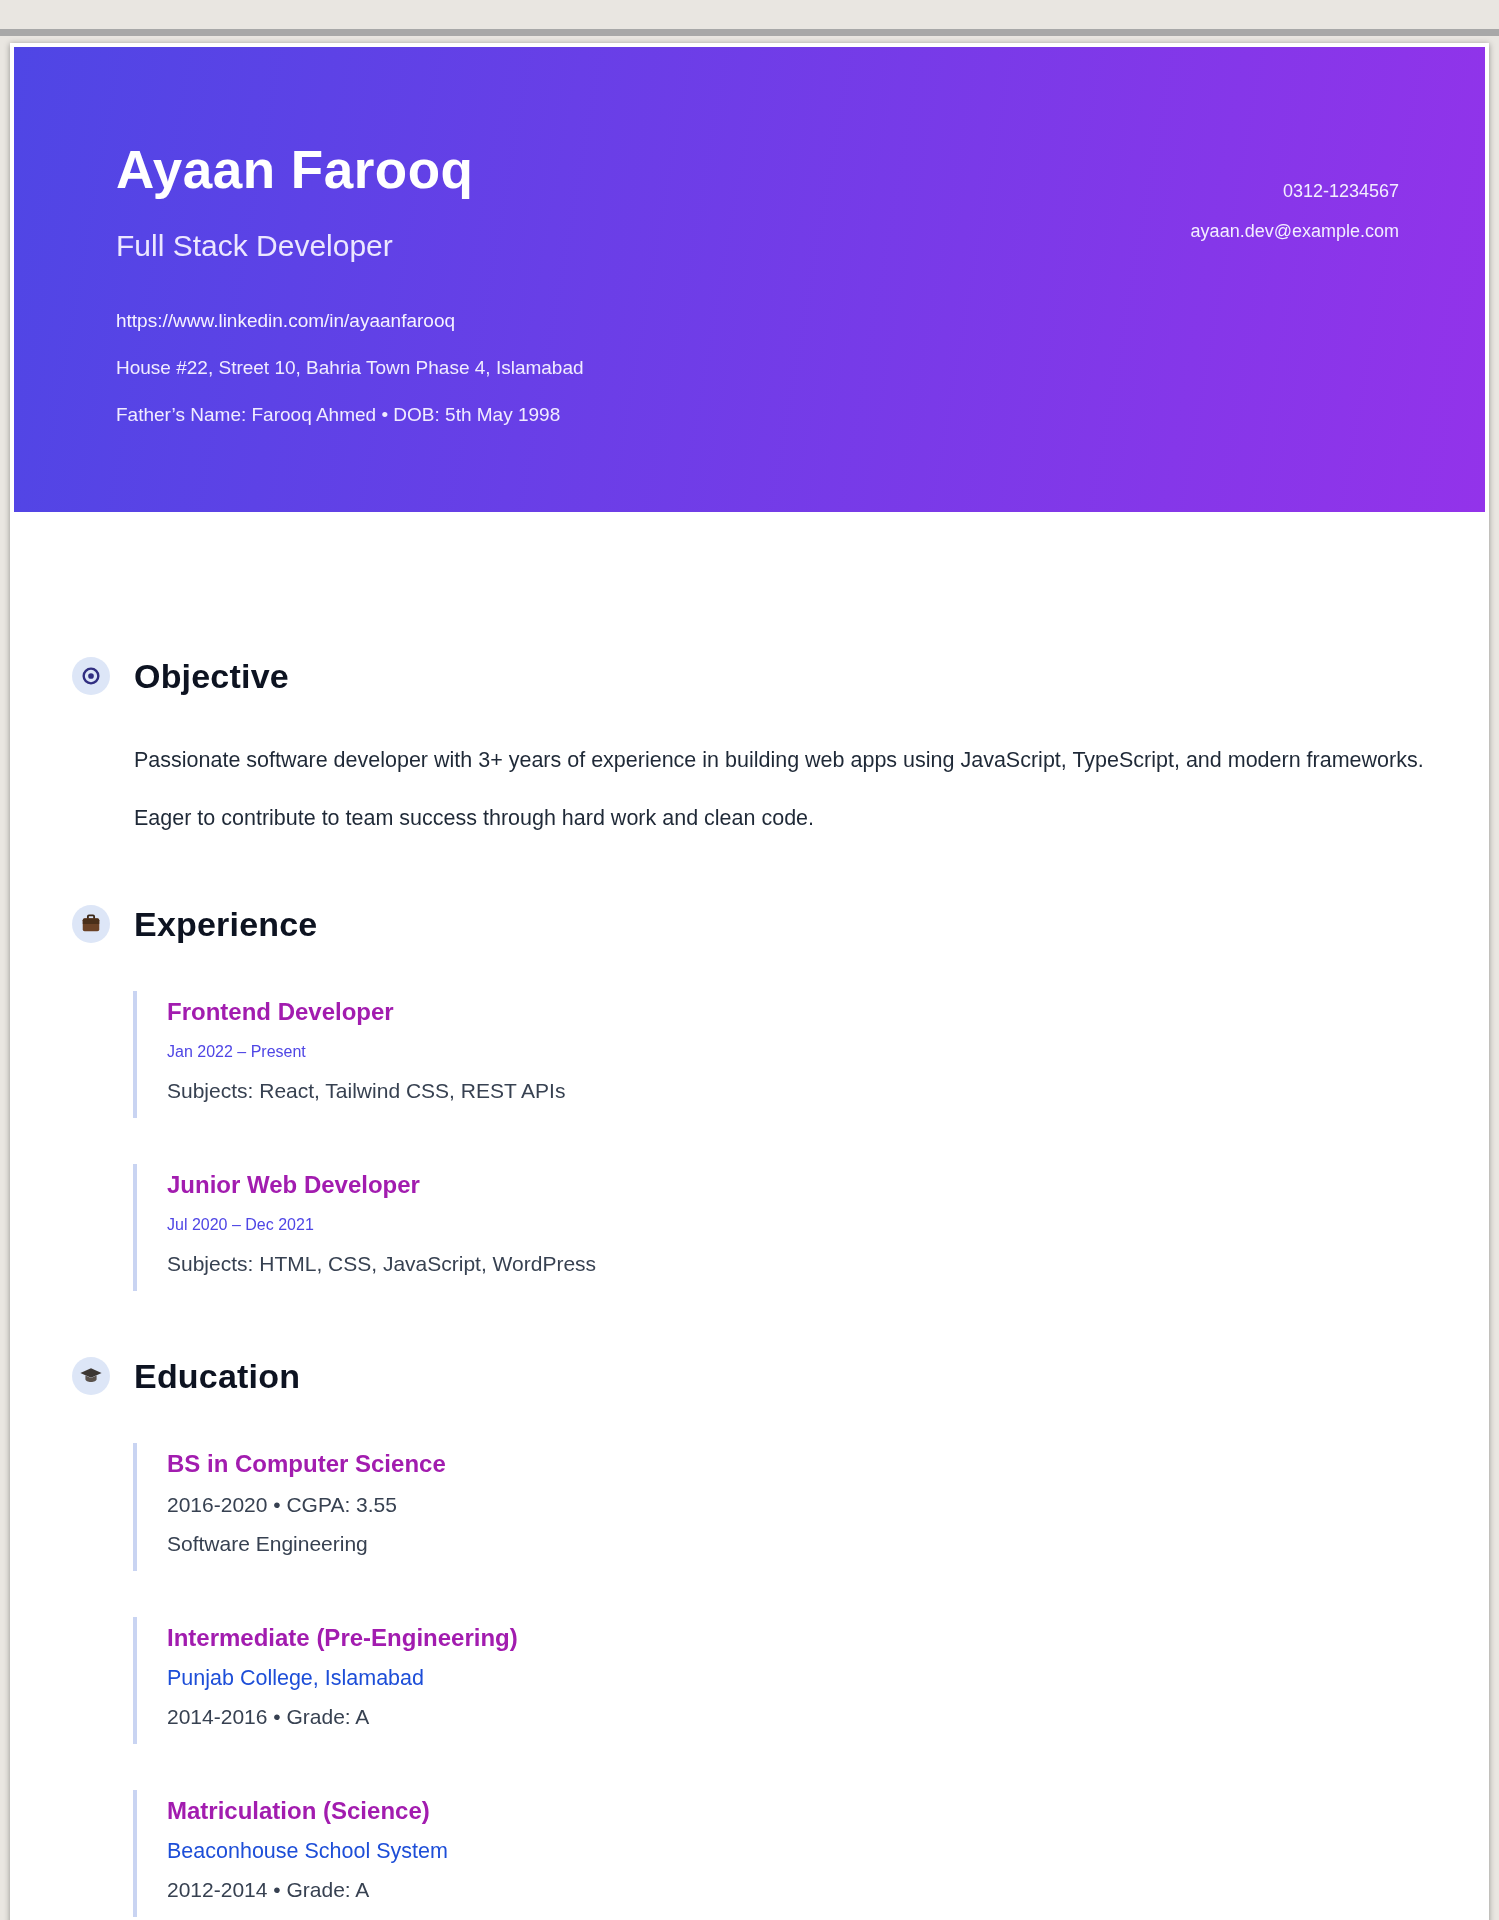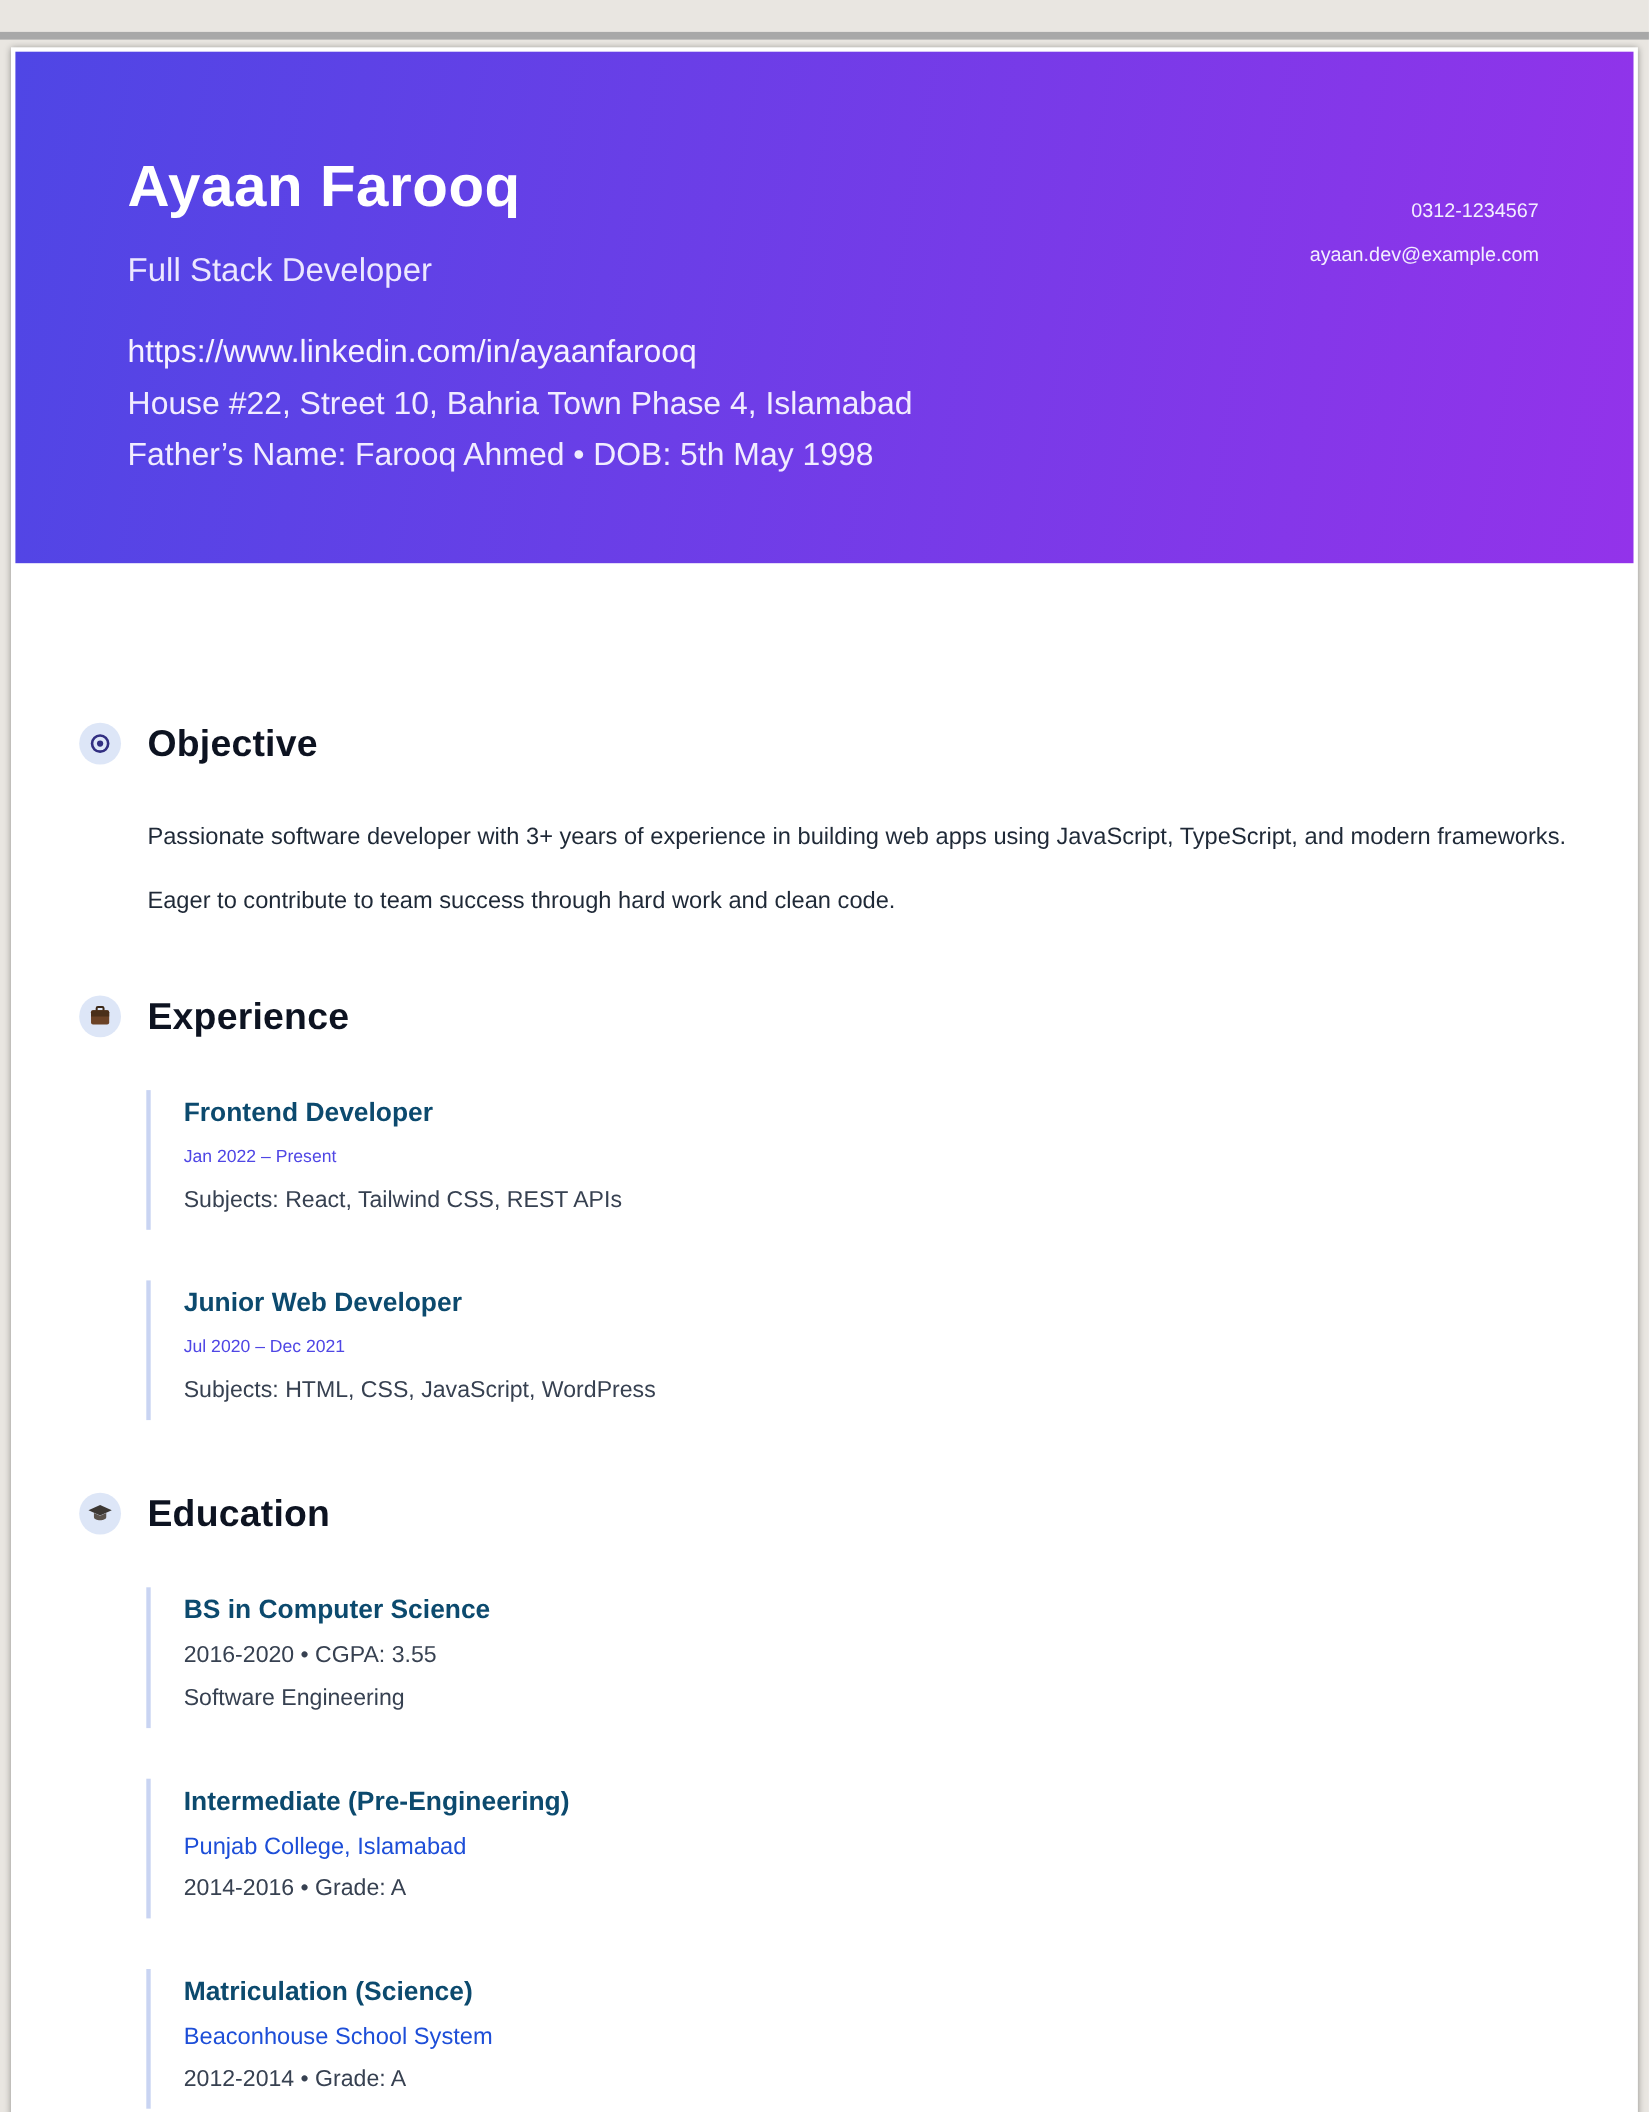--- a/index.html
+++ b/index.html
@@ -16,21 +16,21 @@
 
   
   .hero {
     margin:4px 4px 0 4px; height:465px;
     background:linear-gradient(100deg, #4f46e5 0%, #9333ea 100%);
     color:#ffffff; position:relative;
     padding:94px 86px 0 102px;
   }
   .person-name { font-size:53px; font-weight:bold; letter-spacing:.5px; line-height:58px; }
   .job-title  { margin-top:30px; font-size:30px; line-height:34px; color:#ece7ff; font-weight:400; }
-  .hero-info  { margin-top:44px; font-size:29px; line-height:27px; color:#f1ecff; }
+  .hero-info  { margin-top:44px; font-size:19px; line-height:27px; color:#f1ecff; }
   .hero-info .line + .line { margin-top:20px; }
   .hero-info .url { color:#f6f2ff; }
   .hero-contact {
     position:absolute; top:131px; right:86px; text-align:right;
     font-size:18px; line-height:27px; color:#f3eeff;
   }
   .hero-contact .email { margin-top:13px; }
 
   
   main { padding:0 70px 0 62px; }
@@ -51,21 +51,21 @@
     margin:36px 8px 0 62px; width:1310px;
     font-size:21.5px; line-height:58px; color:#1f2937;
   }
 
   .entries { margin-left:61px; margin-top:48px; }
   .entry {
     border-left:4px solid #c9d4f2;
     padding:6px 0 14px 30px;
   }
   .entry + .entry { margin-top:46px; }
-  .entry-title { font-size:24px; line-height:30px; font-weight:bold; color:#0c4a6e; }
+  .entry-title { font-size:24px; line-height:30px; font-weight:bold; color:#a21caf; }
   .entry-sub   { margin-top:12px; font-size:16px; line-height:26px; color:#4f46e5; }
   .entry-link  { margin-top:12px; font-size:21.5px; line-height:26px; color:#1d4ed8; cursor:pointer; }
   .entry-line  { margin-top:12px; font-size:21px; line-height:27px; color:#374151; }
 </style>
 </head>
 <body>
 
 <div class="stage">
   <div class="paper">
 

